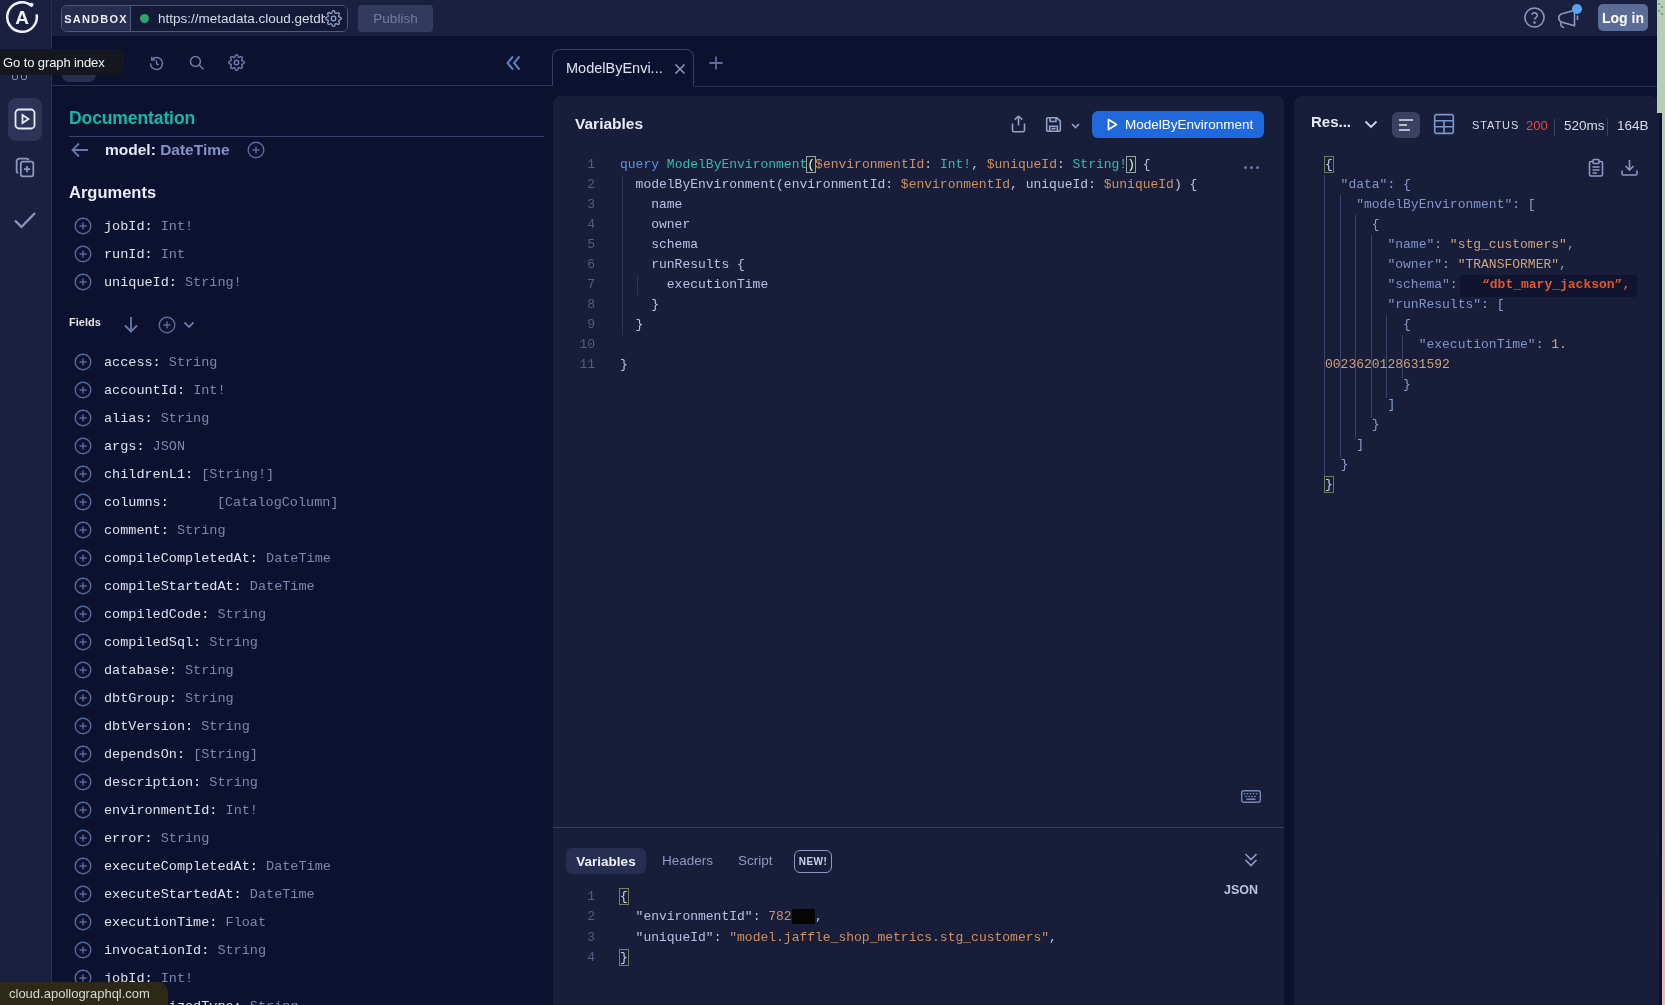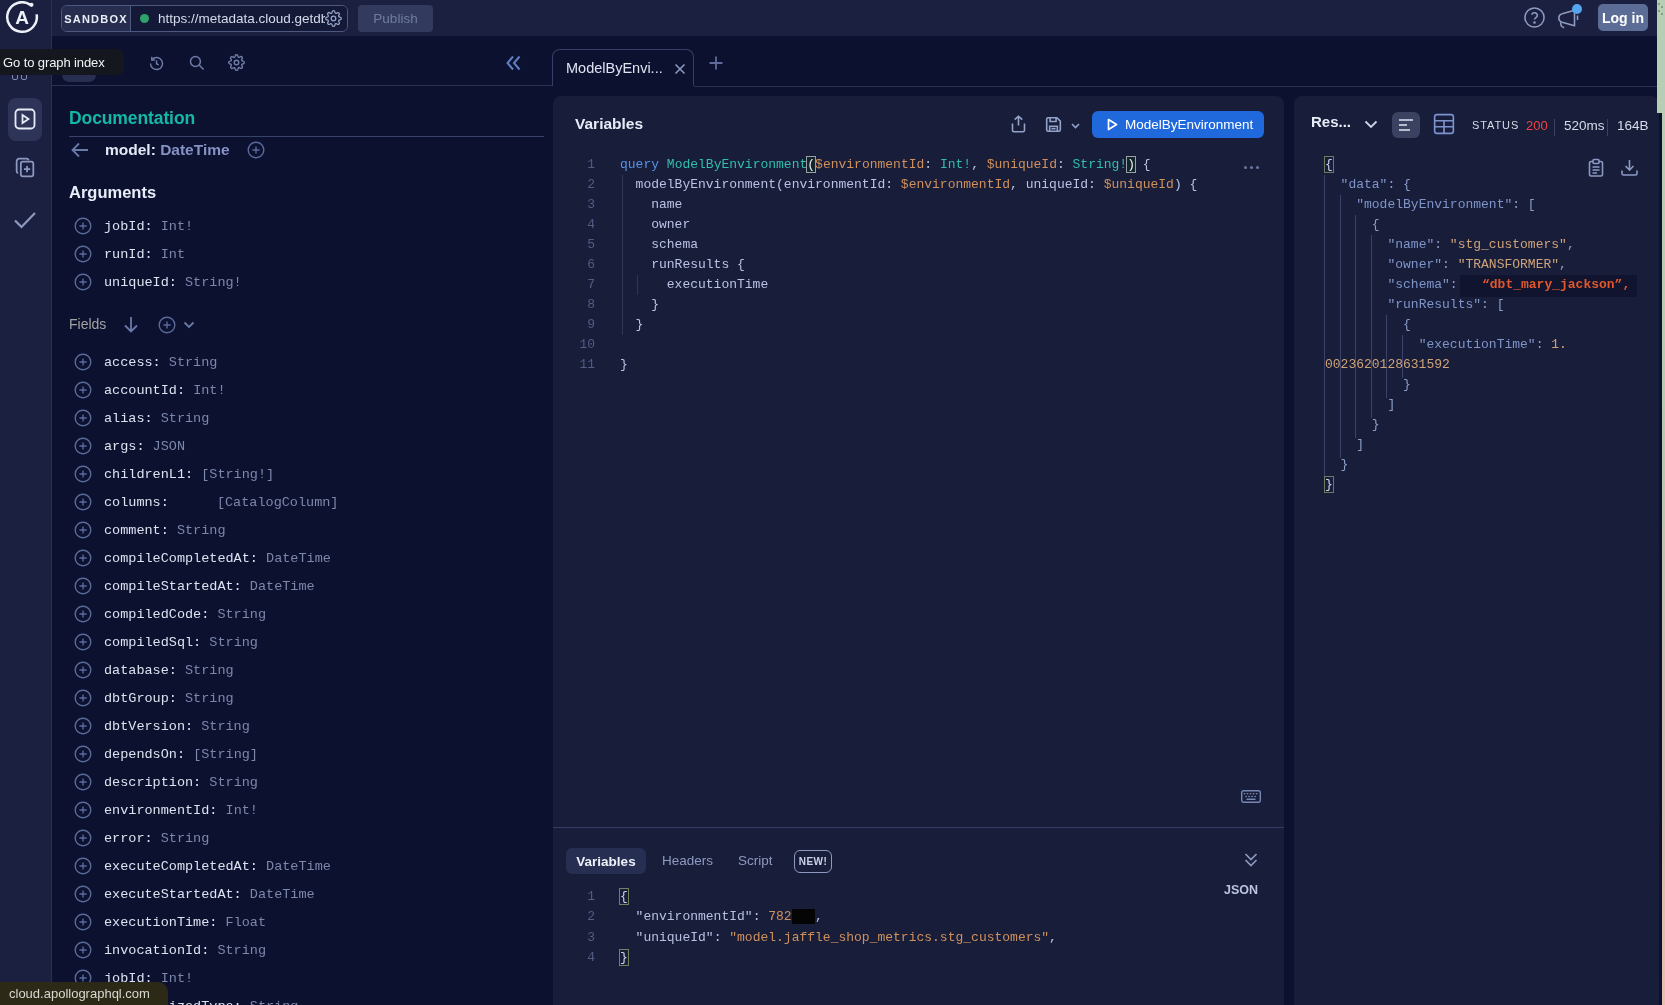--- a/index.html
+++ b/index.html
@@ -163,21 +163,21 @@
     <div class="abs" style="left:69px;top:136px;width:475px;height:1px;background:#39426b;"></div>
     <svg class="icon" style="left:71px;top:142px;" width="18" height="16" viewBox="0 0 18 16" fill="none" stroke="#6a7aa8" stroke-width="1.8">
       <path d="M8 1.5 L 1.5 8 L 8 14.5 M 1.5 8 H 17"></path>
     </svg>
     <div class="abs" style="left:105px;top:141px;font-size:15.5px;font-weight:700;color:#e4e9f5;">model: <span style="color:#8492c4;">DateTime</span></div>
     <svg class="cplus icon" style="left:247px;top:141px;" width="18" height="18" viewBox="0 0 18 18" fill="none" stroke="#5a6a9b" stroke-width="1.4">
       <circle cx="9" cy="9" r="7.8"></circle>
       <path d="M9 5.4 V 12.6 M 5.4 9 H 12.6"></path>
     </svg>
     <div class="abs" style="left:69px;top:183px;font-size:16.5px;font-weight:700;color:#e9edf8;">Arguments</div>
-    <div class="abs" style="left:69px;top:316px;font-size:14px;font-weight:400;color:#a3a3a3;">Fields</div>
+    <div class="abs" style="left:69px;top:316px;font-size:11px;font-weight:700;color:#e5e5e5;">Fields</div>
     <svg class="icon" style="left:123px;top:316px;" width="16" height="17" viewBox="0 0 16 17" fill="none" stroke="#6a7aa8" stroke-width="1.8">
       <path d="M8 1 V 15 M 2 9.5 L 8 15.5 L 14 9.5"></path>
     </svg>
     <svg class="icon" style="left:158px;top:316px;" width="18" height="18" viewBox="0 0 18 18" fill="none" stroke="#5a6a9b" stroke-width="1.4">
       <circle cx="9" cy="9" r="7.8"></circle>
       <path d="M9 5.4 V 12.6 M 5.4 9 H 12.6"></path>
     </svg>
     <svg class="icon" style="left:183px;top:321px;" width="12" height="8" viewBox="0 0 12 8" fill="none" stroke="#6a7aa8" stroke-width="1.8">
       <path d="M1.5 1.5 L 6 6 L 10.5 1.5"></path>
     </svg>

